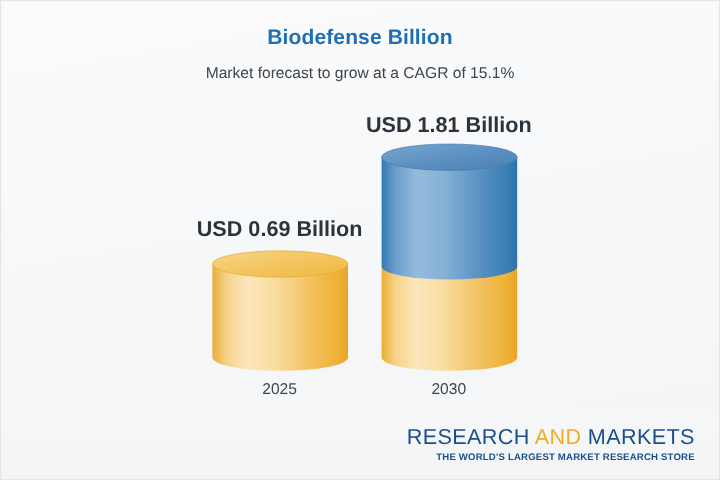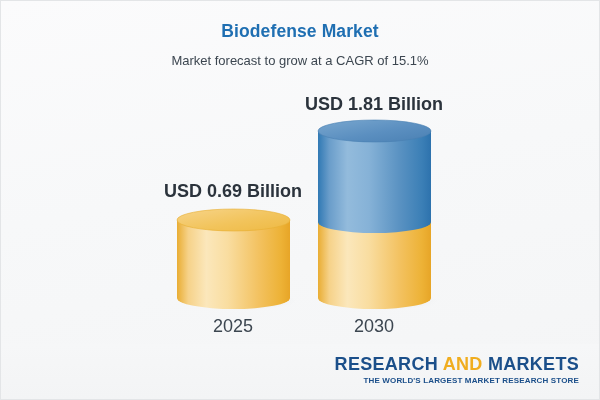--- a/index.html
+++ b/index.html
@@ -63,21 +63,21 @@
     font-size: 18px;
     font-weight: bold;
     color: #2b333c;
     white-space: nowrap;
   }
 
   .cat-label {
     position: absolute;
     width: 240px;
     text-align: center;
-    font-size: 18px;
+    font-size: 13px;
     font-weight: normal;
     color: #3c4650;
   }
 
   .cyl-svg {
     position: absolute;
     overflow: visible;
   }
 
   
@@ -98,21 +98,21 @@
     letter-spacing: -0.1px;
   }
   .logo {
     position: absolute;
     right: 22px;
     top: 11px;
     text-align: right;
   }
   .logo-main {
     font-size: 18px;
-    font-weight: bold;
+    font-weight: normal;
     letter-spacing: 0.3px;
     line-height: 1.05;
     color: #1b4f8a;
     white-space: nowrap;
   }
   .logo-and { color: #f0ad1f; }
   .logo-tag {
     margin-top: 2px;
     font-size: 8px;
     font-weight: bold;
@@ -120,21 +120,21 @@
     color: #1b4f8a;
     white-space: nowrap;
     text-align: right;
   }
 </style>
 </head>
 <body>
 
 <div class="card">
 
-  <div class="chart-title">Biodefense Market</div>
+  <div class="chart-title">Biodefense Billion</div>
   <div class="chart-subtitle">Market forecast to grow at a CAGR of 15.1%</div>
 
   <div class="plot">
 
     <div class="bar-label" style="left:112px; top:180px;">USD 0.69 Billion</div>
 
     <svg class="cyl-svg" style="left:176px; top:208px;" width="113" height="100" viewBox="0 0 113 100">
       <defs>
         <linearGradient id="goldBody" x1="0" y1="0" x2="1" y2="0">
           <stop offset="0%" stop-color="#e9ad33"></stop>

